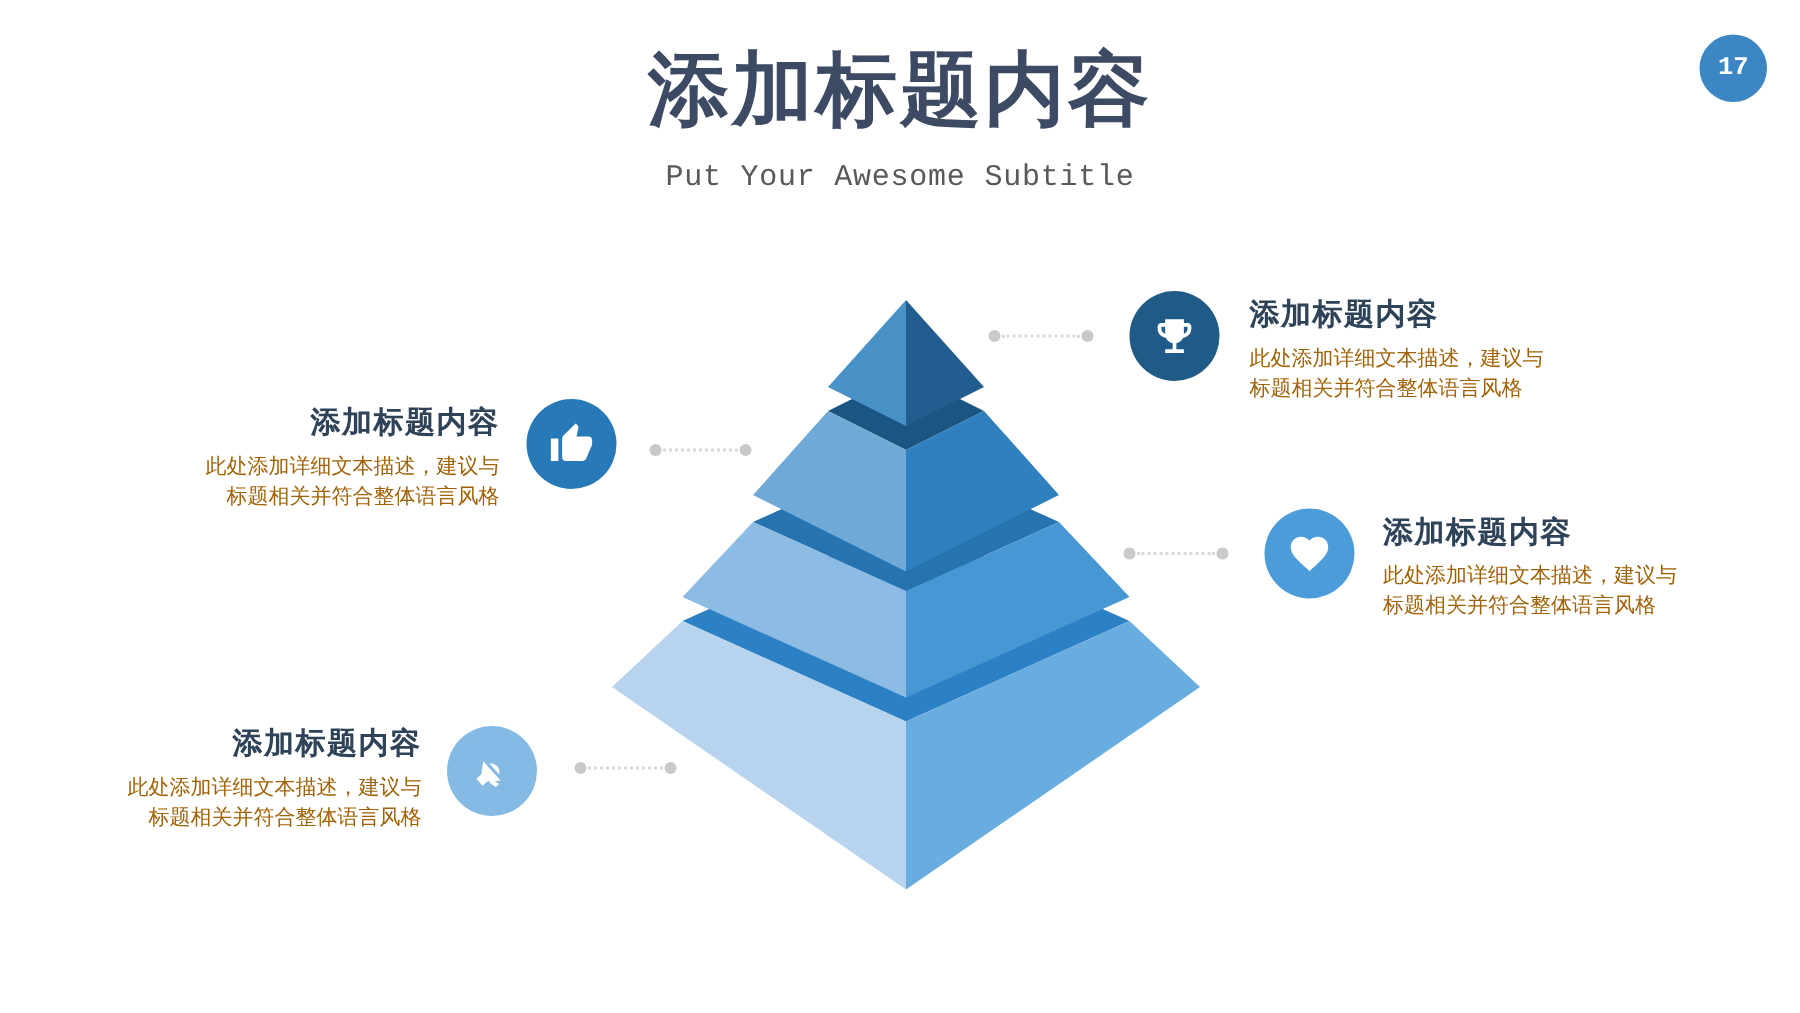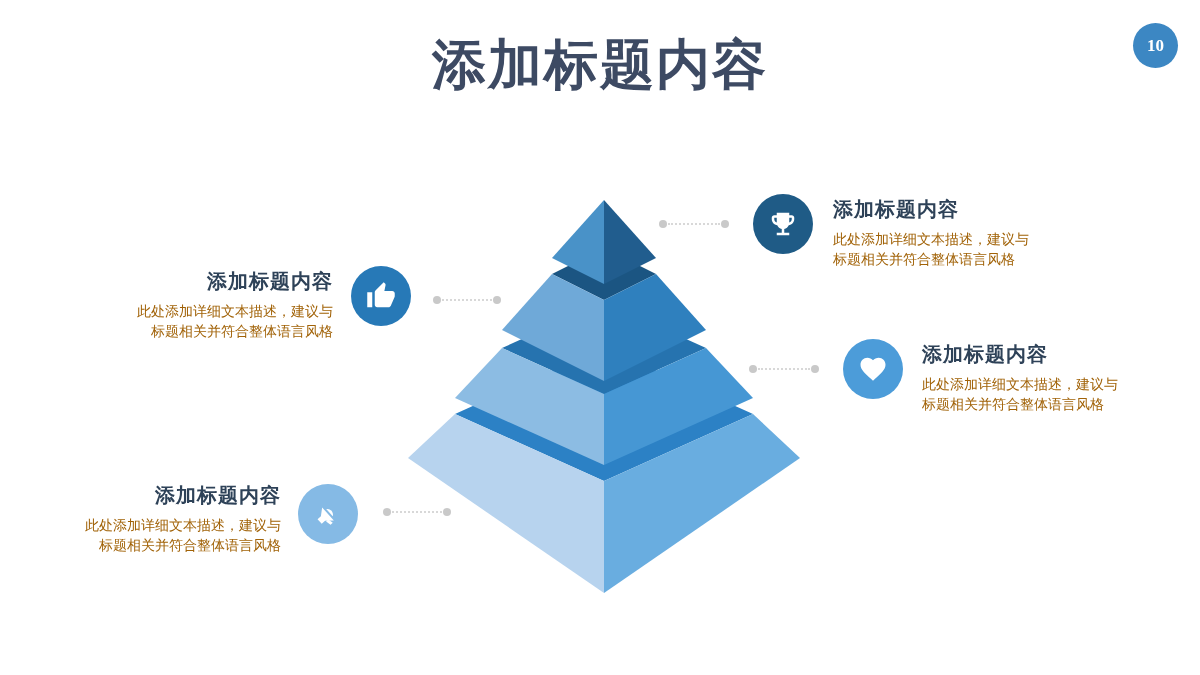--- a/index.html
+++ b/index.html
@@ -1,18 +1,18 @@
 <!DOCTYPE html>
 <html><head>
 <meta charset="utf-8">
 <style>
   html,body{margin:0;padding:0;background:#ffffff;}
   .slide{
     position:relative;width:1192px;height:675px;background:#ffffff;overflow:hidden;
-    font-family:Liberation Serif, serif;
+    font-family:Liberation Mono, monospace;
   }
   .title{
     position:absolute;top:34px;left:0;width:1200px;text-align:center;
     font-size:54px;font-weight:bold;color:#3D4A63;letter-spacing:2px;line-height:1.15;
   }
   .subtitle{
     position:absolute;top:107px;left:0;width:1200px;text-align:center;
     font-size:20px;color:#595959;letter-spacing:0.5px;
   }
   .page-badge{
@@ -34,22 +34,23 @@
   .connector .dot{width:8px;height:8px;border-radius:50%;background:#c9c9c9;flex:0 0 auto;}
   .connector .line{flex:1 1 auto;border-top:2px dotted #d8d8d8;margin:0 1px;}
   .pyramid-svg{position:absolute;left:0;top:0;pointer-events:none;}
 </style>
 </head>
 <body>
 
 <div class="slide">
 
   <div class="title">添加标题内容</div>
+  <div class="subtitle">Put Your Awesome Subtitle</div>
   <div class="page-badge" style="background-color: rgb(60, 135, 195);">
-    <span>10</span>
+    <span>17</span>
   </div>
 
   <div class="connector" style="left:659px;top:219px;width:70px;">
     <span class="dot"></span>
       <span class="line"></span>
       <span class="dot"></span>
   </div>
   <div class="connector" style="left:433px;top:295px;width:68px;">
     <span class="dot"></span>
       <span class="line"></span>

